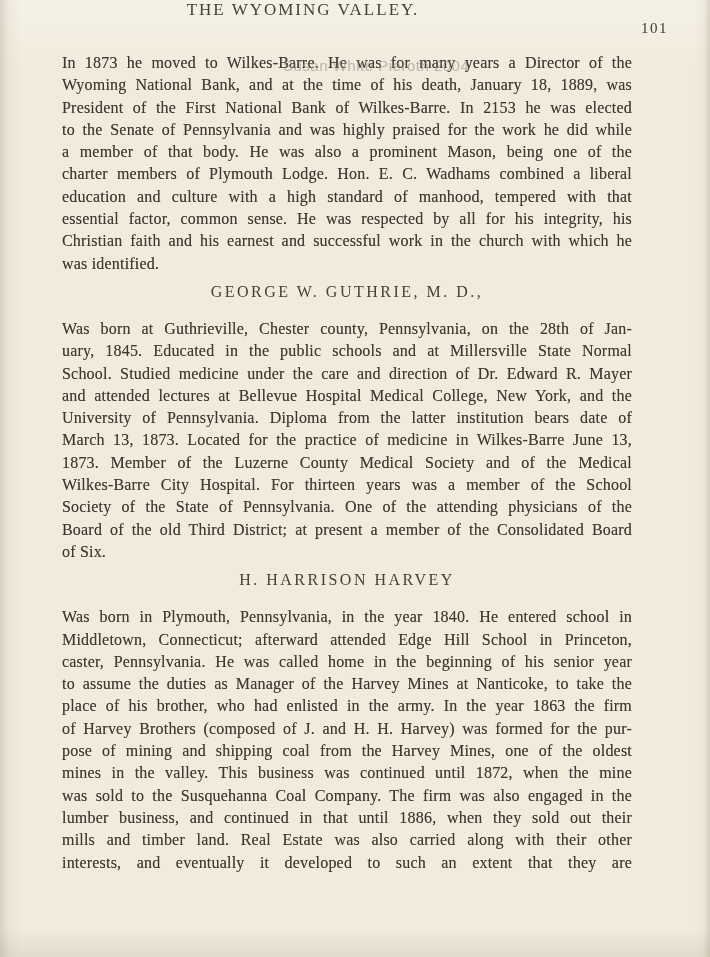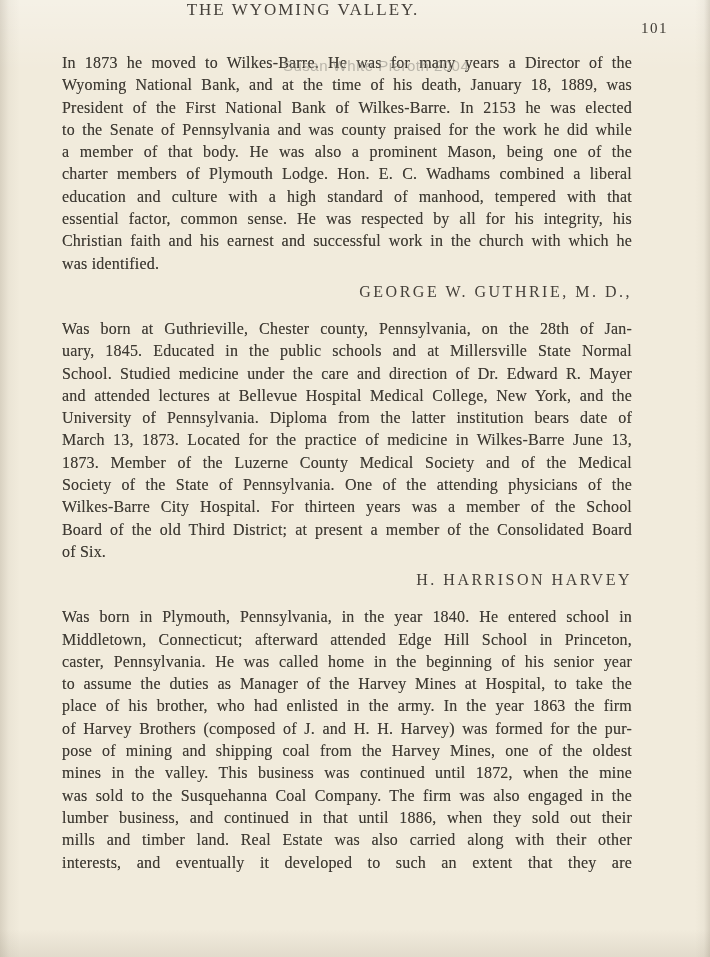--- a/index.html
+++ b/index.html
@@ -56,21 +56,21 @@
   #content {
     padding: 0 78px 0 62px;
   }
   .text-section:first-child .paragraph {
     margin-top: 30px;
   }
   .section-heading {
     font-weight: normal;
     font-size: 16px;
     letter-spacing: 2.5px;
-    text-align: right;
+    text-align: center;
     color: #45403a;
     margin: 8px 0 17px 0;
   }
   .paragraph {
     margin: 0;
   }
   .line {
     height: 22.3px;
     line-height: 22.3px;
     font-size: 16px;
@@ -93,52 +93,52 @@
     <span class="running-title">THE WYOMING VALLEY.</span>
     <span class="page-number">101</span>
   </div>
   <div class="watermark">Susan White Pieroth 2004</div>
   <div id="content">
       <section class="text-section">
         <div class="paragraph">
           <div class="line">In 1873 he moved to Wilkes-Barre.  He was for many years a Director of the</div>
           <div class="line">Wyoming National Bank, and at the time of his death, January 18, 1889, was</div>
           <div class="line">President of the First National Bank of Wilkes-Barre.  In 2153 he was elected</div>
-          <div class="line">to the Senate of Pennsylvania and was county praised for the work he did while</div>
+          <div class="line">to the Senate of Pennsylvania and was highly praised for the work he did while</div>
           <div class="line">a member of that body.  He was also a prominent Mason, being one of the</div>
           <div class="line">charter members of Plymouth Lodge.  Hon. E. C. Wadhams combined a liberal</div>
           <div class="line">education and culture with a high standard of manhood, tempered with that</div>
           <div class="line">essential factor, common sense.  He was respected by all for his integrity, his</div>
           <div class="line">Christian faith and his earnest and successful work in the church with which he</div>
           <div class="line line-last">was identified.</div>
         </div>
       </section>
       <section class="text-section">
         <h2 class="section-heading">GEORGE W. GUTHRIE, M. D.,</h2>
         <div class="paragraph">
           <div class="line">Was born at Guthrieville, Chester county, Pennsylvania, on the 28th of Jan-</div>
           <div class="line">uary, 1845.  Educated in the public schools and at Millersville State Normal</div>
           <div class="line">School.  Studied medicine under the care and direction of Dr. Edward R. Mayer</div>
           <div class="line">and attended lectures at Bellevue Hospital Medical College, New York, and the</div>
           <div class="line">University of Pennsylvania.  Diploma from the latter institution bears date of</div>
           <div class="line">March 13, 1873.  Located for the practice of medicine in Wilkes-Barre June 13,</div>
           <div class="line">1873.  Member of the Luzerne County Medical Society and of the Medical</div>
+          <div class="line">Wilkes-Barre City Hospital.  For thirteen years was a member of the School</div>
           <div class="line">Society of the State of Pennsylvania.  One of the attending physicians of the</div>
-          <div class="line">Wilkes-Barre City Hospital.  For thirteen years was a member of the School</div>
           <div class="line">Board of the old Third District; at present a member of the Consolidated Board</div>
           <div class="line line-last">of Six.</div>
         </div>
       </section>
       <section class="text-section">
         <h2 class="section-heading">H. HARRISON HARVEY</h2>
         <div class="paragraph">
           <div class="line">Was born in Plymouth, Pennsylvania, in the year 1840.  He entered school in</div>
           <div class="line">Middletown, Connecticut; afterward attended Edge Hill School in Princeton,</div>
           <div class="line">caster, Pennsylvania.  He was called home in the beginning of his senior year</div>
-          <div class="line">to assume the duties as Manager of the Harvey Mines at Hospital, to take the</div>
+          <div class="line">to assume the duties as Manager of the Harvey Mines at Nanticoke, to take the</div>
           <div class="line">place of his brother, who had enlisted in the army.  In the year 1863 the firm</div>
           <div class="line">of Harvey Brothers (composed of J. and H. H. Harvey) was formed for the pur-</div>
           <div class="line">pose of mining and shipping coal from the Harvey Mines, one of the oldest</div>
           <div class="line">mines in the valley.  This business was continued until 1872, when the mine</div>
           <div class="line">was sold to the Susquehanna Coal Company.  The firm was also engaged in the</div>
           <div class="line">lumber business, and continued in that until 1886, when they sold out their</div>
           <div class="line">mills and timber land.  Real Estate was also carried along with their other</div>
           <div class="line">interests, and eventually it developed to such an extent that they are</div>
         </div>
       </section>

